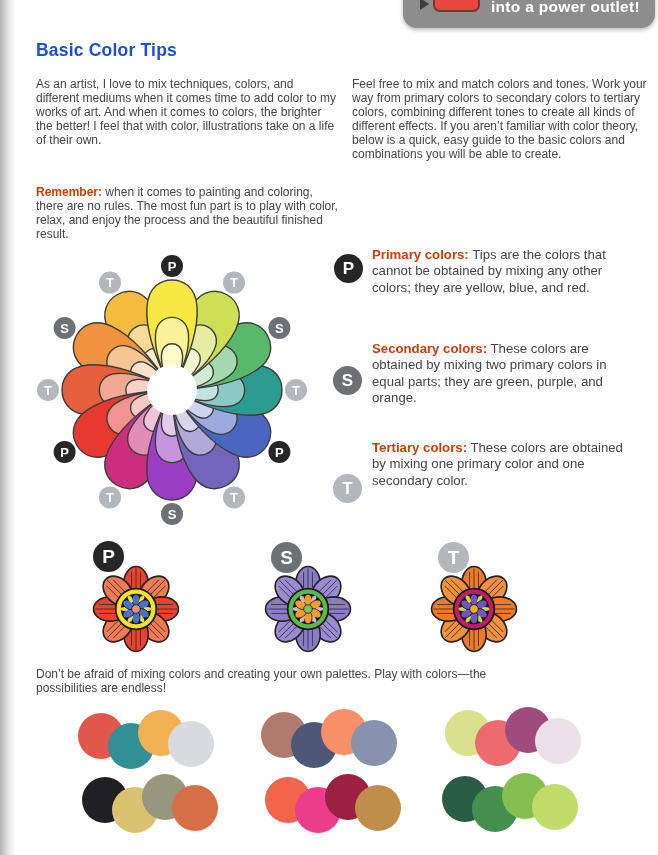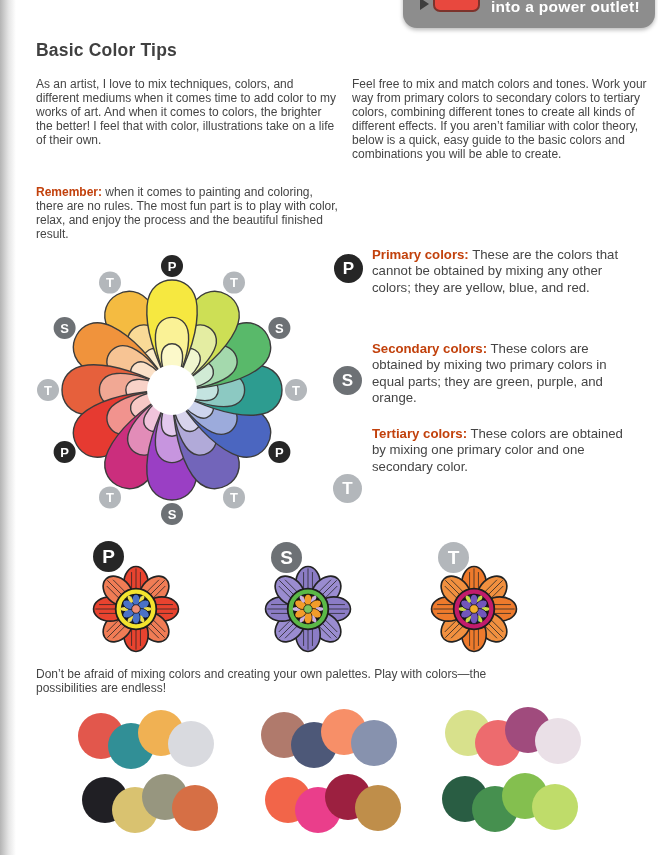--- a/index.html
+++ b/index.html
@@ -26,41 +26,41 @@
   .banner-plug{
     position:absolute;left:30px;top:8px;width:47px;height:26px;border-radius:7px;
     border:2px solid #7c332c;box-sizing:border-box;
   }
   .banner-text{
     position:absolute;left:88px;top:20px;
     color:#ffffff;font-size:15.5px;font-weight:bold;letter-spacing:.3px;white-space:nowrap;
   }
   .page-title{
     position:absolute;left:36px;top:40px;
-    font-size:17.5px;font-weight:bold;color:#404040;letter-spacing:.2px;
+    font-size:17.5px;font-weight:bold;color:#1d4ed8;letter-spacing:.2px;
   }
   .para{position:absolute;font-size:12px;line-height:14px;}
   .p-left1{left:36px;top:77px;width:302px;}
   .p-left2{left:36px;top:185px;width:302px;}
   .p-right{left:336px;top:77px;width:314px;margin-left:16px;}
   .closing{left:36px;top:667px;width:460px;}
   .lead{font-weight:bold;color:#c2410c;}
   
   .def-badge{
     position:absolute;width:29px;height:29px;border-radius:50%;
     color:#fff;font-size:17px;font-weight:bold;
     display:flex;align-items:center;justify-content:center;
   }
   .def-text{position:absolute;font-size:13.2px;line-height:16.3px;width:260px;}
   .def1-badge{left:334px;top:254px;}
   .def1-text{left:372px;top:247px;}
   .def2-badge{left:333px;top:366px;}
   .def2-text{left:372px;top:341px;}
   .def3-badge{left:333px;top:474px;}
-  .def3-text{left:372px;top:426px;}
+  .def3-text{left:372px;top:440px;}
   
   #wheel{position:absolute;left:22px;top:240px;width:300px;height:300px;}
   
   .flower{position:absolute;width:96px;height:98px;}
   #flower-p{left:88px;top:560px;}
   #flower-s{left:260px;top:560px;}
   #flower-t{left:426px;top:560px;}
   .big-badge{
     position:absolute;width:31px;height:31px;border-radius:50%;
     color:#fff;font-size:19px;font-weight:bold;
@@ -101,21 +101,21 @@
 
 <div class="para p-left1">As an artist, I love to mix techniques, colors, and different mediums when it comes time to add color to my works of art. And when it comes to colors, the brighter the better! I feel that with color, illustrations take on a life of their own.</div>
 
 <div class="para p-left2"><span class="lead">Remember:</span><span> when it comes to painting and coloring, there are no rules. The most fun part is to play with color, relax, and enjoy the process and the beautiful finished result.</span></div>
 
 <div class="para p-right">Feel free to mix and match colors and tones. Work your way from primary colors to secondary colors to tertiary colors, combining different tones to create all kinds of different effects. If you aren’t familiar with color theory, below is a quick, easy guide to the basic colors and combinations you will be able to create.</div>
 
 <div class="def-badge def1-badge" style="background: rgb(38, 38, 38);">
     <span>P</span>
   </div>
-<div class="def-text def1-text"><span class="lead">Primary colors:</span><span> These are the colors that cannot be obtained by mixing any other colors; they are yellow, blue, and red.</span></div>
+<div class="def-text def1-text"><span class="lead">Primary colors:</span><span> Tips are the colors that cannot be obtained by mixing any other colors; they are yellow, blue, and red.</span></div>
 
 <div class="def-badge def2-badge" style="background: rgb(109, 113, 117);">
     <span>S</span>
   </div>
 <div class="def-text def2-text"><span class="lead">Secondary colors:</span><span> These colors are obtained by mixing two primary colors in equal parts; they are green, purple, and orange.</span></div>
 
 <div class="def-badge def3-badge" style="background: rgb(179, 183, 187);">
     <span>T</span>
   </div>
 <div class="def-text def3-text"><span class="lead">Tertiary colors:</span><span> These colors are obtained by mixing one primary color and one secondary color.</span></div>

